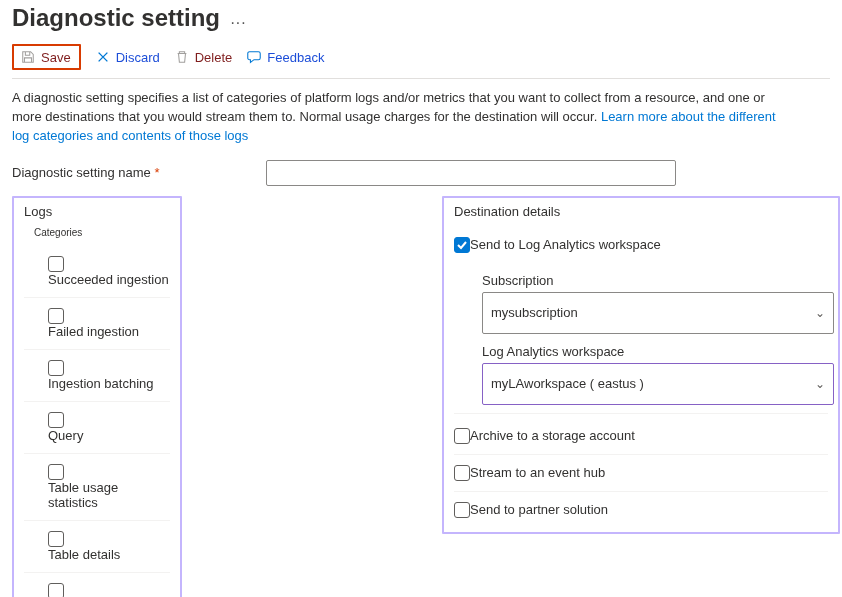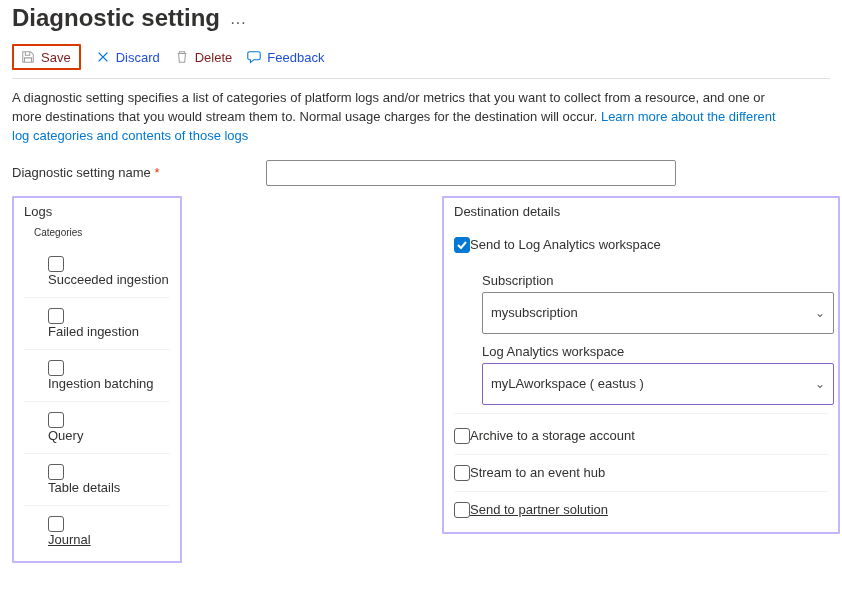--- a/index.html
+++ b/index.html
@@ -62,21 +62,21 @@
   }
   .logs-panel { width: 170px; }
   .dest-panel { flex: 0 0 398px; width:398px; }
   .section-title { font-weight: 400; margin: 2px 0 8px 0; }
   .subhead { margin: 0 0 8px 10px; font-size:10px; }
   .chk-row {
     display:flex; gap:0;
     padding: 10px 0; border-bottom: 1px solid #f3f2f1;
   }
   .logs-panel .chk-row { padding: 10px 0 10px 24px; flex-direction: column; }
-  .chk-row:last-child { border-bottom:none;text-decoration:underline; }
+  .chk-row:last-child { border-bottom:none; }
   .chk-row.tight { padding: 8px 0 6px 0; border-bottom:none; }
   .chk {
     width:16px; height:16px; border:1px solid #605e5c; border-radius:3px;
     display:flex; align-items:center; justify-content:center; flex:0 0 16px;
     background:#fff;
   }
   .chk.checked { background:#0078d4; border-color:#0078d4; }
   .chk.checked svg { display:block; }
   .chk svg { display:none; }
   .dest-body { padding-left: 28px; }
@@ -163,20 +163,24 @@
         <div class="chk-row">
           <span class="chk"></span>
           <span>Ingestion batching</span>
         </div>
         <div class="chk-row">
           <span class="chk"></span>
           <span>Query</span>
         </div>
         <div class="chk-row">
           <span class="chk"></span>
+          <span>Table usage statistics</span>
+        </div>
+        <div class="chk-row">
+          <span class="chk"></span>
           <span>Table details</span>
         </div>
         <div class="chk-row">
           <span class="chk"></span>
           <span>Journal</span>
         </div>
       </div>
 
     </div>
 

